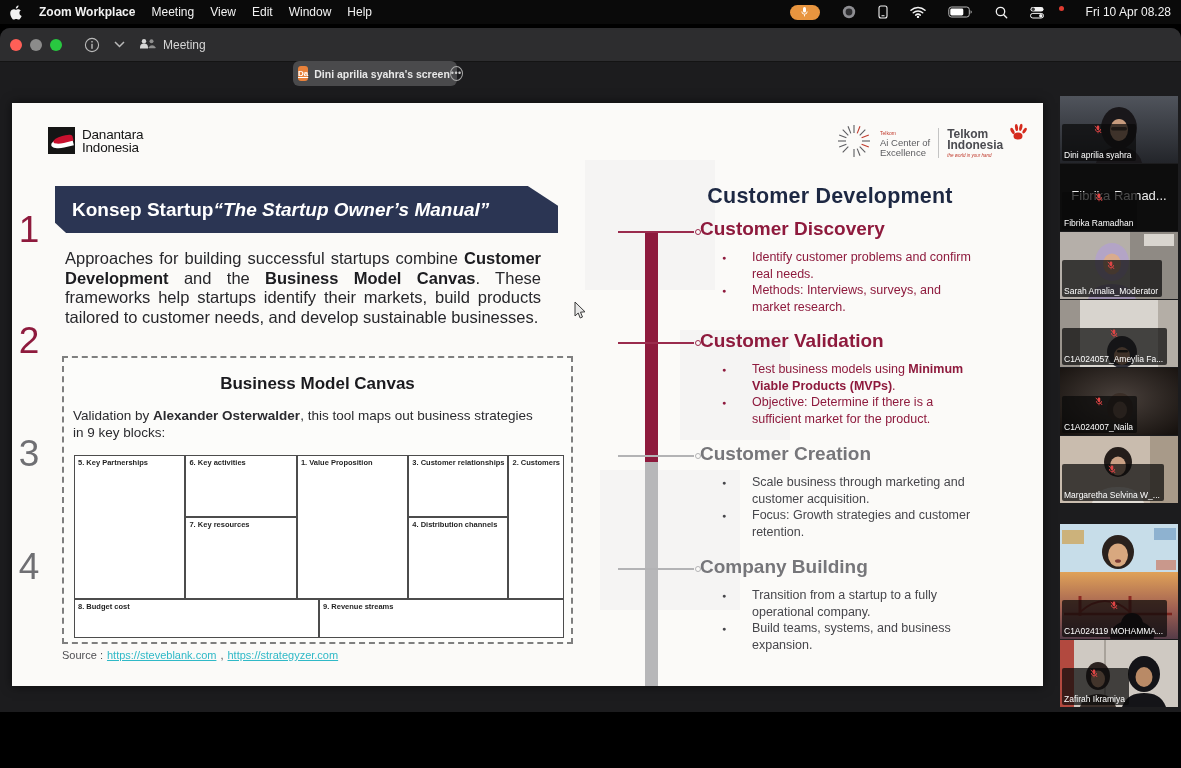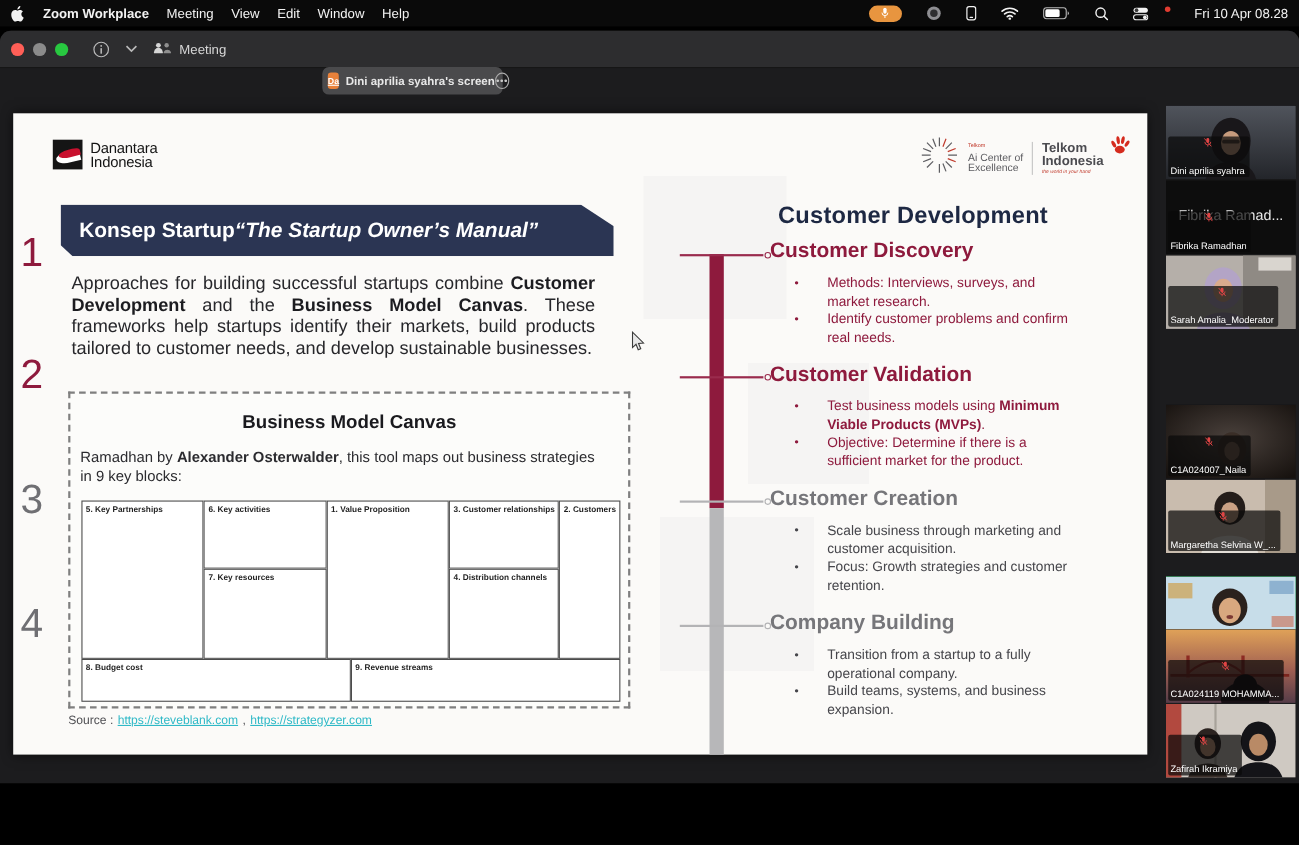--- a/index.html
+++ b/index.html
@@ -270,21 +270,21 @@
 
     <div class="banner">
       <span>Konsep Startup </span>
         <span class="q">“The Startup Owner’s Manual”</span>
     </div>
 
     <p class="intro"><span>Approaches for building successful startups combine </span><b>Customer Development</b><span> and the </span><b>Business Model Canvas</b><span>. These frameworks help startups identify their markets, build products tailored to customer needs, and develop sustainable businesses.</span></p>
 
     <div class="bmc">
       <div class="bmc-title">Business Model Canvas</div>
-      <p class="bmc-desc"><span>Ramadhan by </span><b>Alexander Osterwalder</b><span>, this tool maps out business strategies in 9 key blocks:</span></p>
+      <p class="bmc-desc"><span>Validation by </span><b>Alexander Osterwalder</b><span>, this tool maps out business strategies in 9 key blocks:</span></p>
       <div class="grid-main">
         <div class="cell span2">5. Key Partnerships</div>
         <div class="cell">6. Key activities</div>
         <div class="cell span2">1. Value Proposition</div>
         <div class="cell">3. Customer relationships</div>
         <div class="cell span2">2. Customers</div>
         <div class="cell" style="grid-column:2; grid-row:2;">7. Key resources</div>
         <div class="cell" style="grid-column:4; grid-row:2;">4. Distribution channels</div>
       </div>
       <div class="grid-bot">
@@ -310,22 +310,22 @@
     <div class="tnum g" style="top:330px;">3</div>
     <div class="tnum g" style="top:443px;">4</div>
 
     <div class="tick m" style="top:128px;"></div>
     <div class="tick m" style="top:239px;"></div>
     <div class="tick g" style="top:352px;"></div>
     <div class="tick g" style="top:465px;"></div>
 
     <div class="step-title m" style="top:115px;">Customer Discovery</div>
     <ul class="bullets m" style="top:146px;">
+      <li><span>Identify customer problems and confirm real needs.</span></li>
       <li><span>Methods: Interviews, surveys, and market research.</span></li>
-      <li><span>Identify customer problems and confirm real needs.</span></li>
     </ul>
 
     <div class="step-title m" style="top:227px;">Customer Validation</div>
     <ul class="bullets m" style="top:258px;">
       <li><span>Test business models using </span><b>Minimum Viable Products (MVPs)</b><span>.</span></li>
       <li><span>Objective: Determine if there is a sufficient market for the product.</span></li>
     </ul>
 
     <div class="step-title g" style="top:340px;">Customer Creation</div>
     <ul class="bullets g" style="top:371px;">
@@ -395,20 +395,38 @@
     <span class="tag">
       <svg width="8" height="9" viewBox="0 0 8 9">
           <rect x="2.7" y="0.5" width="2.6" height="4.5" rx="1.3" fill="#e04545"></rect>
           <path d="M1.3 4a2.7 2.7 0 0 0 5.4 0M4 6.7v1.6" stroke="#e04545" stroke-width="0.8" fill="none"></path>
           <line x1="0.8" y1="0.8" x2="7.2" y2="8" stroke="#e04545" stroke-width="0.9"></line>
         </svg>
       <span>Sarah Amalia_Moderator</span>
     </span>
   </div>
 
+  <div class="tile" style="top:300px;">
+    <svg class="art" viewBox="0 0 118 67" preserveAspectRatio="none">
+      <rect width="118" height="67" fill="#d8d4ce"></rect>
+      <rect x="0" y="0" width="20" height="67" fill="#9a948d"></rect>
+      <rect x="98" y="0" width="20" height="67" fill="#b4aea6"></rect>
+      <ellipse cx="62" cy="52" rx="15" ry="16" fill="#33323a"></ellipse>
+      <ellipse cx="62" cy="56" rx="8" ry="9" fill="#c49877"></ellipse>
+      <rect x="57" y="50" width="11" height="2.6" rx="1.3" fill="#2a241f"></rect>
+    </svg>
+    <span class="tag">
+      <svg width="8" height="9" viewBox="0 0 8 9">
+          <rect x="2.7" y="0.5" width="2.6" height="4.5" rx="1.3" fill="#e04545"></rect>
+          <path d="M1.3 4a2.7 2.7 0 0 0 5.4 0M4 6.7v1.6" stroke="#e04545" stroke-width="0.8" fill="none"></path>
+          <line x1="0.8" y1="0.8" x2="7.2" y2="8" stroke="#e04545" stroke-width="0.9"></line>
+        </svg>
+      <span>C1A024057_Ameylia Fa...</span>
+    </span>
+  </div>
 
   <div class="tile" style="top:368px;">
     <svg class="art" viewBox="0 0 118 67" preserveAspectRatio="none">
       <rect width="118" height="67" fill="#241f1d"></rect>
       <radialGradient id="g5" cx="0.5" cy="0.45" r="0.7">
           <stop offset="0" stop-color="#4a413c"></stop>
           <stop offset="1" stop-color="#17120f"></stop>
         </radialGradient>
       <rect width="118" height="67" fill="url(#g5)"></rect>
       <ellipse cx="60" cy="40" rx="13" ry="15" fill="#3a2e27"></ellipse>

